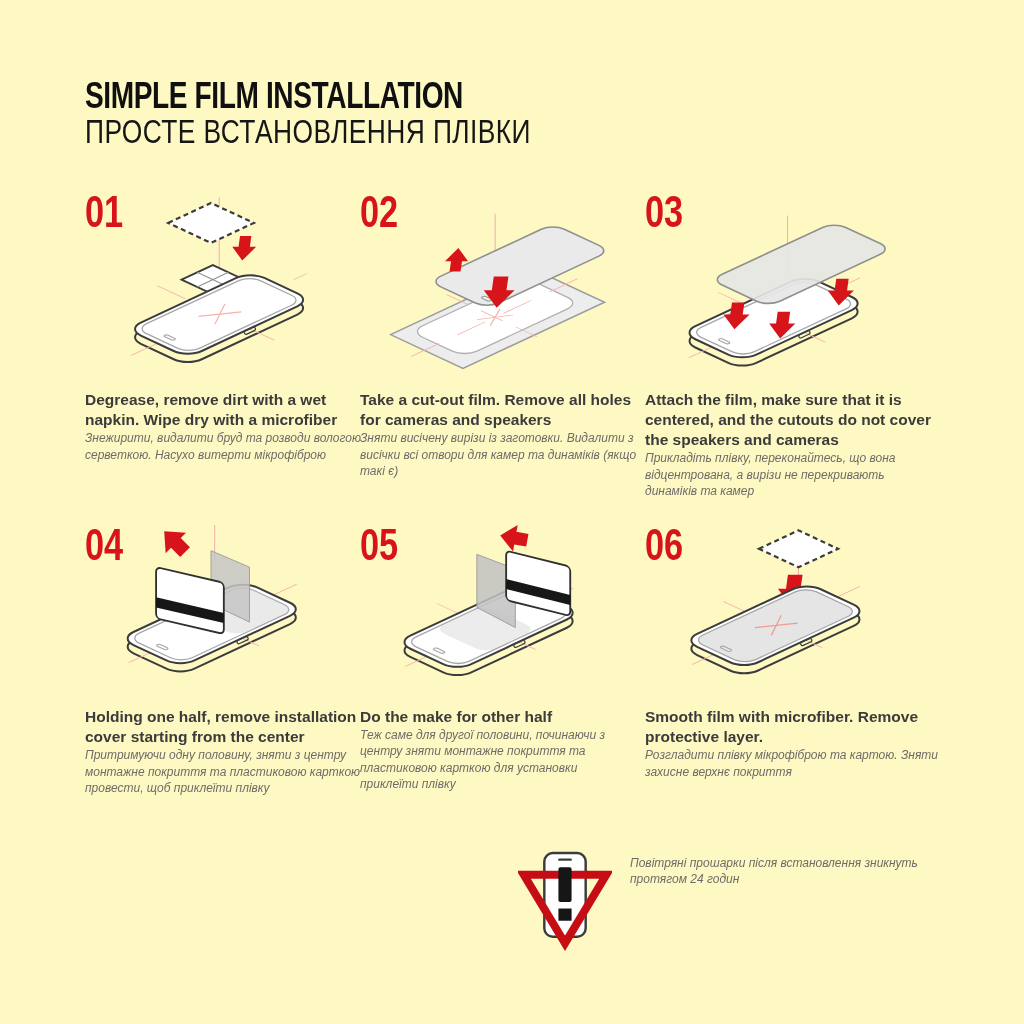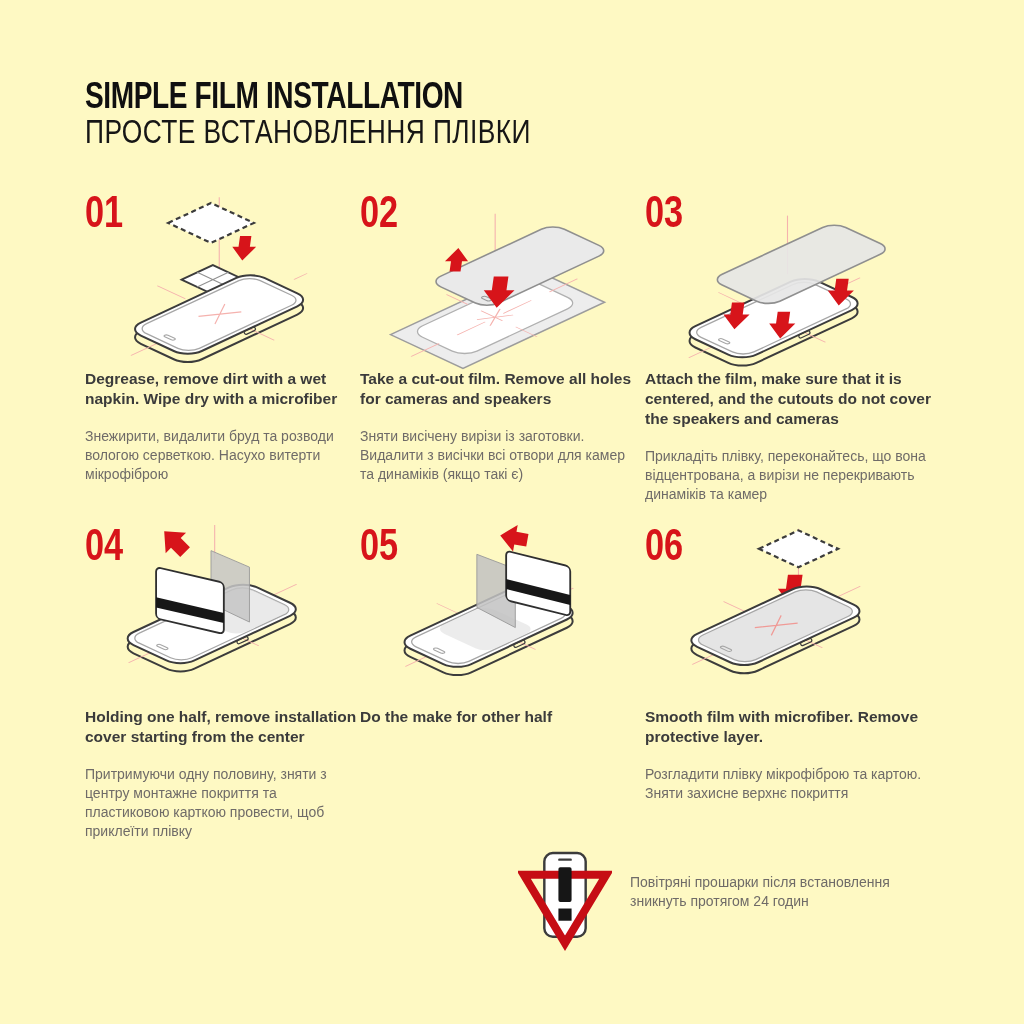--- a/index.html
+++ b/index.html
@@ -39,29 +39,29 @@
     position:absolute; left:0; top:0;
     font-size:44px; font-weight:800; line-height:1;
     color:var(--accent-red,#d7141a);
     display:inline-block; transform:scaleX(.78); transform-origin:left top;
   }
   .illus { position:absolute; left:18px; top:0; }
   .row1 .illus svg { width:238px; height:183px; display:block; }
   .row2 .illus svg { width:238px; height:156px; display:block; }
 
   .txt { position:absolute; left:0; }
-  .row1 .txt { top:179px; }
+  .row1 .txt { top:200px; }
   .row2 .txt { top:184px; }
   .en {
     font-size:15.5px; font-weight:700; line-height:1.3;
     color:var(--text-dark,#3b3b3b); width:100%;
   }
   .ua {
-    font-size:14px; line-height:1.36;
-    color:var(--text-gray,#6f6b68); margin-top:18px; width:100%;
+    font-size:12px; font-style:italic; line-height:1.36;
+    color:var(--text-gray,#6f6b68); margin-top:0; width:100%;
   }
 
   
   .warning { position:absolute; left:518px; top:849px; display:flex; }
   .warning .icon-wrap { width:94px; }
   .warning .icon-wrap svg { width:94px; height:104px; display:block; }
   .warning .wtxt { margin-left:18px; width:312px; padding-top:6px; }
 </style>
 </head>
 <body>
@@ -247,20 +247,21 @@
           <g transform="skewY(14)">
             <rect width="70" height="54" rx="5" fill="#fff" stroke="#2f2f2f" stroke-width="2"></rect>
             <rect y="31" width="70" height="11" fill="#171717"></rect>
           </g>
         </g>
         <path d="M-10,-22 L10,-22 L10,-3 L21,-3 L0,21 L-21,-3 L-10,-3 Z" fill="#d7141a" transform="translate(148,16) rotate(100) scale(.7)"></path>
       </svg>
     </div>
     <div class="txt">
       <div class="en">Do the make for other half</div>
+      <div class="ua">Теж саме для другої половини, починаючи з центру зняти монтажне покриття та пластиковою карткою для установки приклеїти плівку</div>
     </div>
   </div>
 
   <div class="step row2 s6">
     <div class="step-number">06</div>
     <div class="illus">
       <svg viewBox="0 0 260 170" xmlns="http://www.w3.org/2000/svg">
         <path d="M148,6 L148,100" stroke="#f5b2ae" stroke-width="1.2" fill="none"></path>
         <g transform="translate(148,28)">
           <g transform="matrix(.9,-.42,.9,.42,0,0)">

